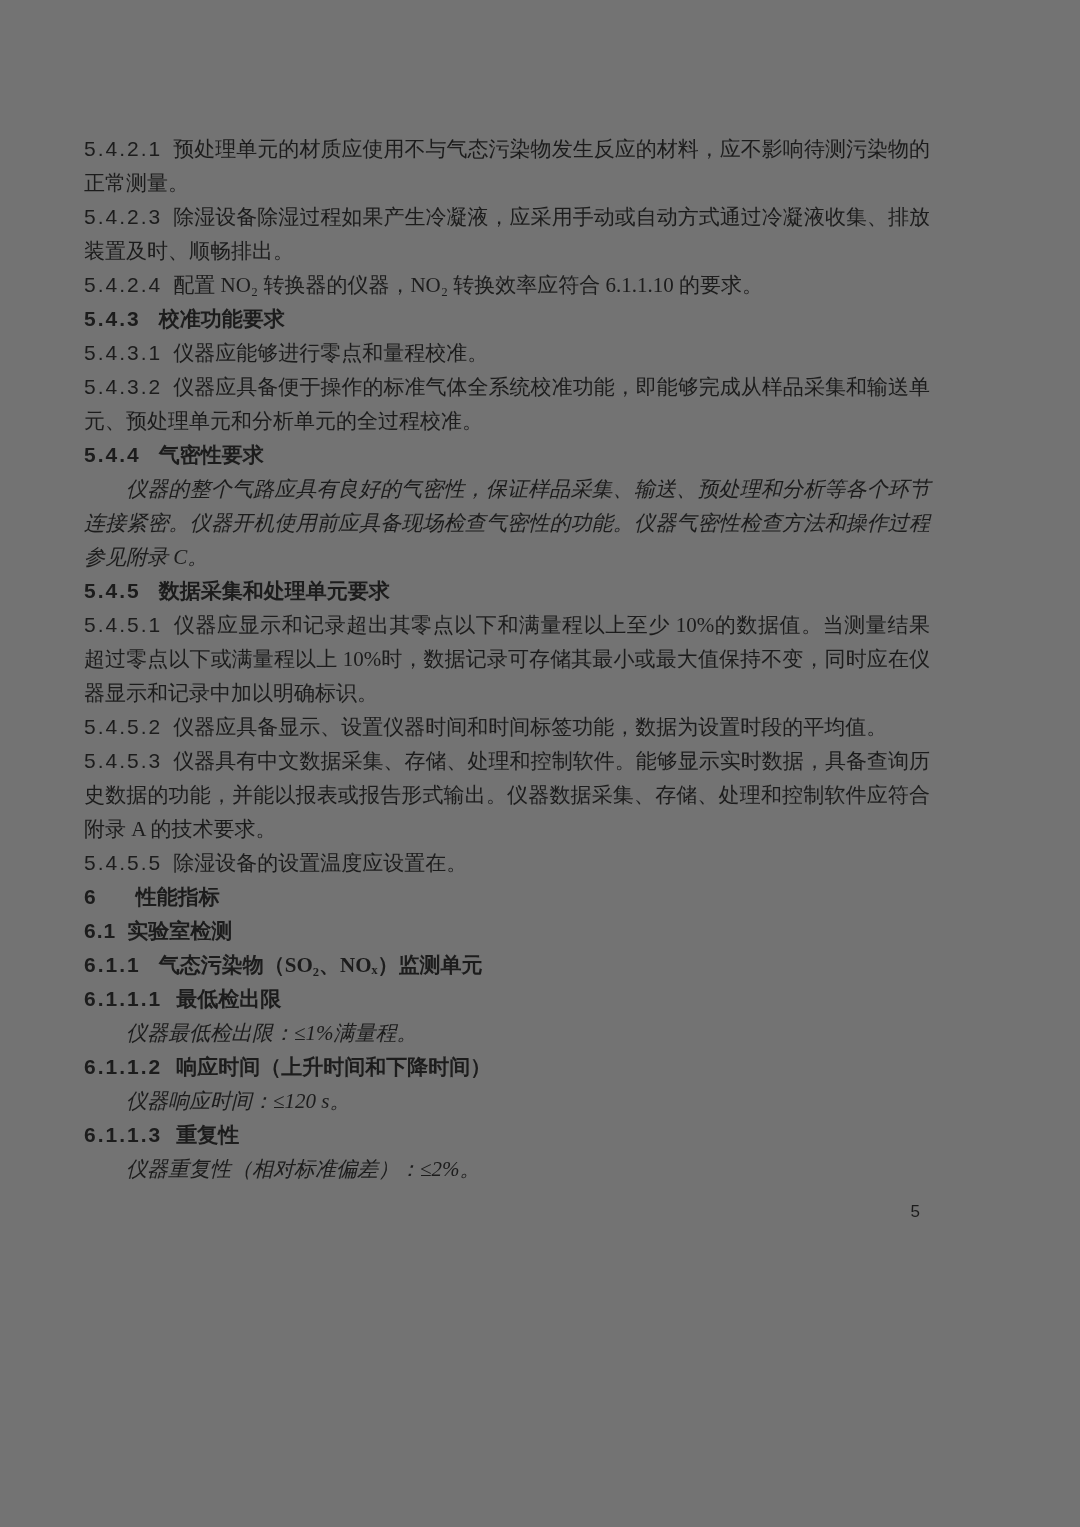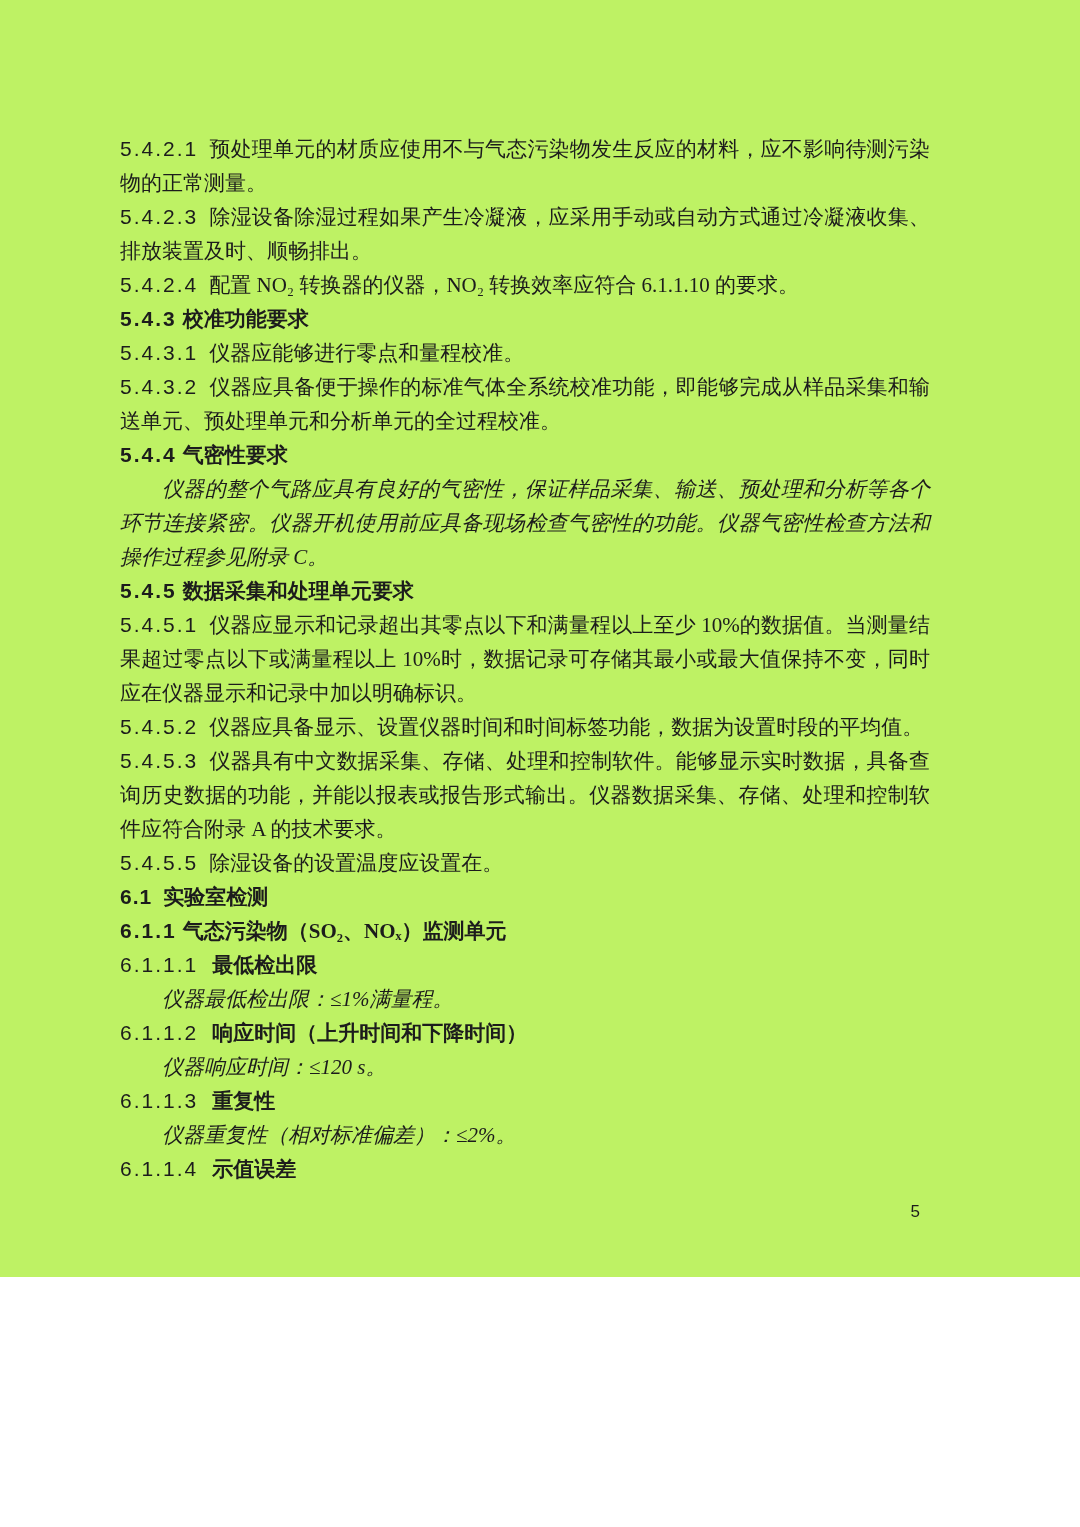--- a/index.html
+++ b/index.html
@@ -9,23 +9,23 @@
   }
   body {
     width: 1080px;
     height: 1527px;
     overflow: hidden;
     color: #1c1c1c;
   }
   .page {
     box-sizing: border-box;
     width: 1080px;
-    height: 1277px;
-    padding: 132px 150px 0 120px;
-    background: #bef264;
+    height: 1527px;
+    padding: 132px 150px 0 84px;
+    background: #737373;
   }
   .doc-body p.block {
     margin: 0;
     font-size: 21px;
     line-height: 34px;
     text-align: justify;
     font-family: "Liberation Serif", "DejaVu Serif", serif;
   }
   
   .num {
@@ -33,22 +33,22 @@
     letter-spacing: 2px;
     margin-right: 11px;
     white-space: nowrap;
   }
   
   p.heading3, p.heading4, p.chapter, p.section {
     font-weight: 700;
     font-family: "Liberation Sans", "DejaVu Sans", sans-serif;
     text-align: left;
   }
-  p.heading3 .num { margin-right: 6px; font-weight: 700; }
-  p.heading4 .num { margin-right: 14px; font-weight: 400; }
+  p.heading3 .num { margin-right: 18px; font-weight: 700; }
+  p.heading4 .num { margin-right: 14px; font-weight: 700; }
   p.chapter { margin-top: 16px; margin-bottom: 12px; }
   p.chapter .num { margin-right: 40px; letter-spacing: 0; }
   p.section { margin-top: 6px; }
   p.section .num { letter-spacing: 1px; }
   
   p.indent { text-indent: 42px; font-style: italic; }
   .footer {
     margin-top: 16px;
     text-align: right;
     padding-right: 10px;
@@ -68,26 +68,26 @@
       <p class="block heading3"><span class="num">5.4.3</span><span>校准功能要求</span></p>
       <p class="block clause"><span class="num">5.4.3.1</span><span>仪器应能够进行零点和量程校准。</span></p>
       <p class="block clause"><span class="num">5.4.3.2</span><span>仪器应具备便于操作的标准气体全系统校准功能，即能够完成从样品采集和输送单元、预处理单元和分析单元的全过程校准。</span></p>
       <p class="block heading3"><span class="num">5.4.4</span><span>气密性要求</span></p>
       <p class="block indent"><span>仪器的整个气路应具有良好的气密性，保证样品采集、输送、预处理和分析等各个环节连接紧密。仪器开机使用前应具备现场检查气密性的功能。仪器气密性检查方法和操作过程参见附录 C。</span></p>
       <p class="block heading3"><span class="num">5.4.5</span><span>数据采集和处理单元要求</span></p>
       <p class="block clause"><span class="num">5.4.5.1</span><span>仪器应显示和记录超出其零点以下和满量程以上至少 10%的数据值。当测量结果超过零点以下或满量程以上 10%时，数据记录可存储其最小或最大值保持不变，同时应在仪器显示和记录中加以明确标识。</span></p>
       <p class="block clause"><span class="num">5.4.5.2</span><span>仪器应具备显示、设置仪器时间和时间标签功能，数据为设置时段的平均值。</span></p>
       <p class="block clause"><span class="num">5.4.5.3</span><span>仪器具有中文数据采集、存储、处理和控制软件。能够显示实时数据，具备查询历史数据的功能，并能以报表或报告形式输出。仪器数据采集、存储、处理和控制软件应符合附录 A 的技术要求。</span></p>
       <p class="block clause"><span class="num">5.4.5.5</span><span>除湿设备的设置温度应设置在。</span></p>
+      <p class="block chapter"><span class="num">6</span><span>性能指标</span></p>
       <p class="block section"><span class="num">6.1</span><span>实验室检测</span></p>
       <p class="block heading3"><span class="num">6.1.1</span><span>气态污染物（SO₂、NOₓ）监测单元</span></p>
       <p class="block heading4"><span class="num">6.1.1.1</span><span>最低检出限</span></p>
       <p class="block indent"><span>仪器最低检出限：≤1%满量程。</span></p>
       <p class="block heading4"><span class="num">6.1.1.2</span><span>响应时间（上升时间和下降时间）</span></p>
       <p class="block indent"><span>仪器响应时间：≤120 s。</span></p>
       <p class="block heading4"><span class="num">6.1.1.3</span><span>重复性</span></p>
       <p class="block indent"><span>仪器重复性（相对标准偏差）：≤2%。</span></p>
-      <p class="block heading4"><span class="num">6.1.1.4</span><span>示值误差</span></p>
     </div>
   <div class="footer">
     <span>5</span>
   </div>
 </div>
 
 </body></html>

